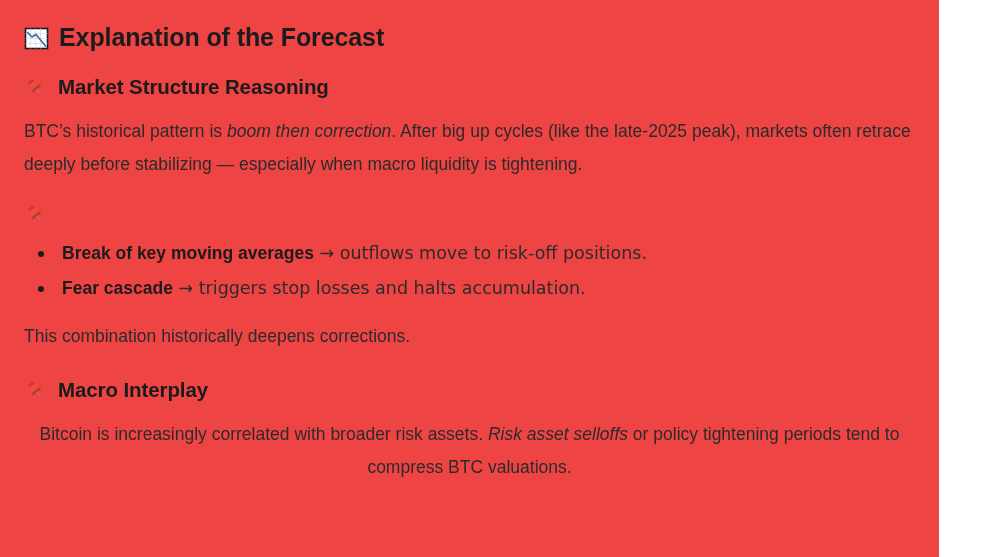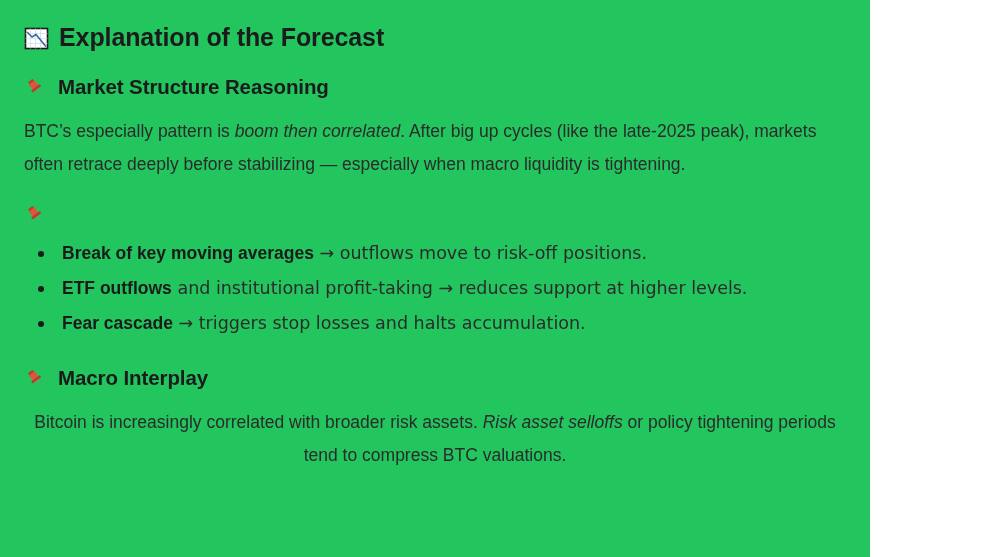--- a/index.html
+++ b/index.html
@@ -11,23 +11,23 @@
     width: 1001px;
     height: 557px;
     overflow: hidden;
     font-family: "Liberation Sans", "DejaVu Sans", sans-serif;
     color: #24292f;
     -webkit-font-smoothing: antialiased;
   }
 
   .page {
     position: relative;
-    width: 870px;
+    width: 939px;
     height: 557px;
-    background: #22c55e;
+    background: #ef4444;
     box-sizing: border-box;
     padding: 0 24px 0 24px;
   }
 
   
   .doc-title {
     display: flex;
     align-items: center;
     gap: 10px;
     margin: 0;
@@ -146,41 +146,41 @@
           <rect x="9.2" y="2.6" width="5.6" height="2.6" rx="0.6" fill="#c0392b"></rect>
           <path d="M8.2 5.2 h7.6 l-0.9 6.0 h-5.8 z" fill="#e8503a"></path>
           <rect x="6.6" y="11.0" width="10.8" height="2.6" rx="0.8" fill="#c0392b"></rect>
           <path d="M11.3 13.6 h1.4 l-0.7 7.6 z" fill="#8d8d8d"></path>
         </g>
       </svg>
     </span>
     <span>Market Structure Reasoning</span>
   </h2>
 
-  <p class="para p1"><span>BTC’s especially pattern is </span><i>boom then correlated</i><span>. After big up cycles (like the late-2025 peak), markets often retrace deeply before stabilizing — especially when macro liquidity is tightening.</span></p>
+  <p class="para p1"><span>BTC’s historical pattern is </span><i>boom then correction</i><span>. After big up cycles (like the late-2025 peak), markets often retrace deeply before stabilizing — especially when macro liquidity is tightening.</span></p>
 
   <h2 class="section-title s2">
     <span class="emoji icon-pin">
       <svg viewBox="0 0 24 24" width="24" height="24" aria-hidden="true">
         <g transform="rotate(-38 12 12)">
           <rect x="9.2" y="2.6" width="5.6" height="2.6" rx="0.6" fill="#c0392b"></rect>
           <path d="M8.2 5.2 h7.6 l-0.9 6.0 h-5.8 z" fill="#e8503a"></path>
           <rect x="6.6" y="11.0" width="10.8" height="2.6" rx="0.8" fill="#c0392b"></rect>
           <path d="M11.3 13.6 h1.4 l-0.7 7.6 z" fill="#8d8d8d"></path>
         </g>
       </svg>
     </span>
   </h2>
 
   <ul class="bullets">
     <li><strong>Break of key moving averages</strong><span class="arrow"> → outflows move to risk-off positions.</span></li>
-    <li><strong>ETF outflows</strong><span class="arrow"> and institutional profit-taking → reduces support at higher levels.</span></li>
     <li><strong>Fear cascade</strong><span class="arrow"> → triggers stop losses and halts accumulation.</span></li>
   </ul>
 
+  <p class="para p2">This combination historically deepens corrections.</p>
 
   <h2 class="section-title s3">
     <span class="emoji icon-pin">
       <svg viewBox="0 0 24 24" width="24" height="24" aria-hidden="true">
         <g transform="rotate(-38 12 12)">
           <rect x="9.2" y="2.6" width="5.6" height="2.6" rx="0.6" fill="#c0392b"></rect>
           <path d="M8.2 5.2 h7.6 l-0.9 6.0 h-5.8 z" fill="#e8503a"></path>
           <rect x="6.6" y="11.0" width="10.8" height="2.6" rx="0.8" fill="#c0392b"></rect>
           <path d="M11.3 13.6 h1.4 l-0.7 7.6 z" fill="#8d8d8d"></path>
         </g>

